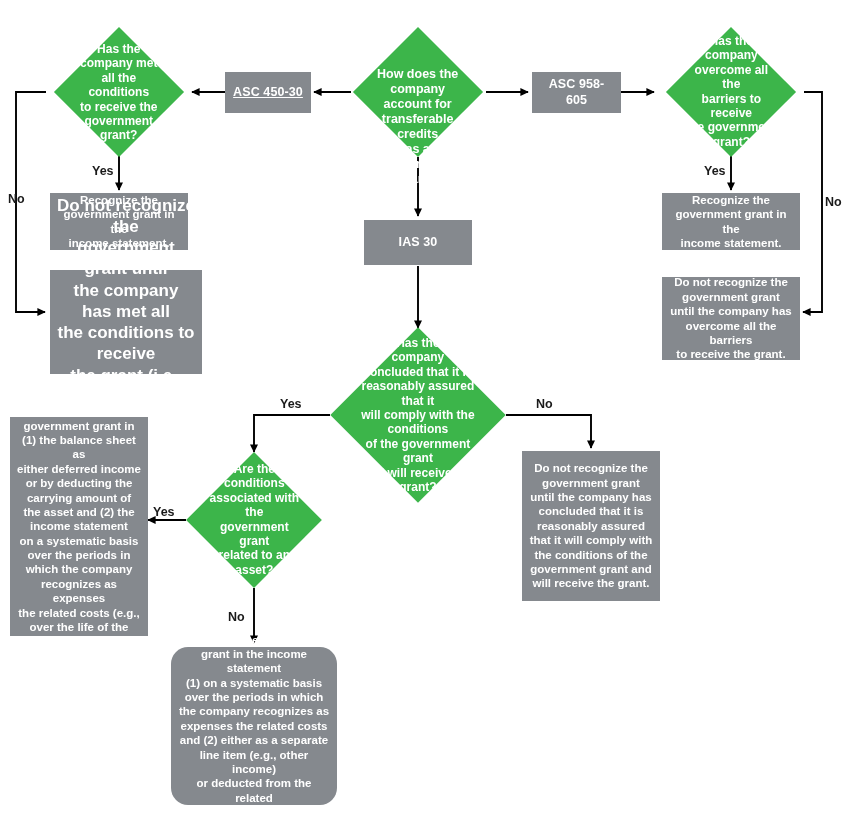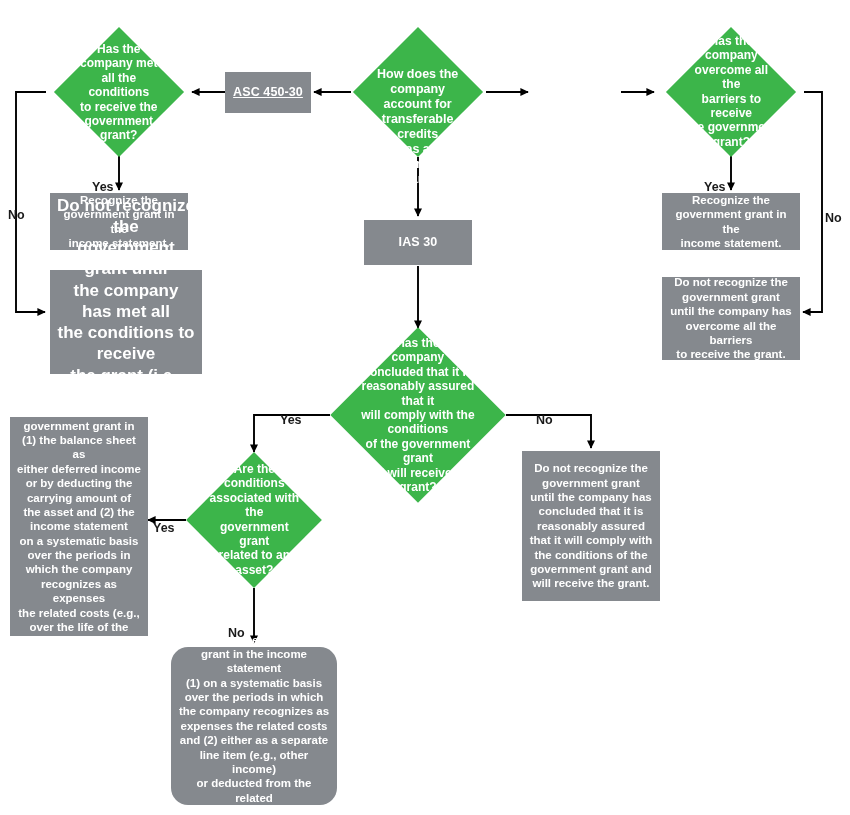--- a/index.html
+++ b/index.html
@@ -73,21 +73,20 @@
     color: #ffffff;
   }
 
   
   .elabel {
     position: absolute;
     font-size: 12.5px;
     font-weight: bold;
     color: #1a1a1a;
     white-space: nowrap;
-    margin-top: 16px;
   }
 
   .title-strong { display: block; }
   .title-gap { display: block; height: 9px; }
 </style>
 </head>
 <body>
 
 <div id="canvas">
 
@@ -139,20 +138,23 @@
 transferable credits
 as a government
 grant?</span>
     </div>
   </div>
 
   <div class="node box chip" style="left:225px; top:72px; width:86px; height:41px;text-decoration:underline;">
     <span class="txt">ASC 450-30</span>
   </div>
 
+  <div class="node box chip" style="left:532px; top:72px; width:89px; height:41px;">
+    <span class="txt">ASC 958-605</span>
+  </div>
 
   <div class="node box chip" style="left:364px; top:220px; width:108px; height:45px;">
     <span class="txt">IAS 30</span>
   </div>
 
   <div class="node diamond" style="left:73px; top:46px; width:92px; height:92px; font-size:12px;">
     <div class="dtext" style="width:135px;">Has the
 company met
 all the conditions
 to receive the

